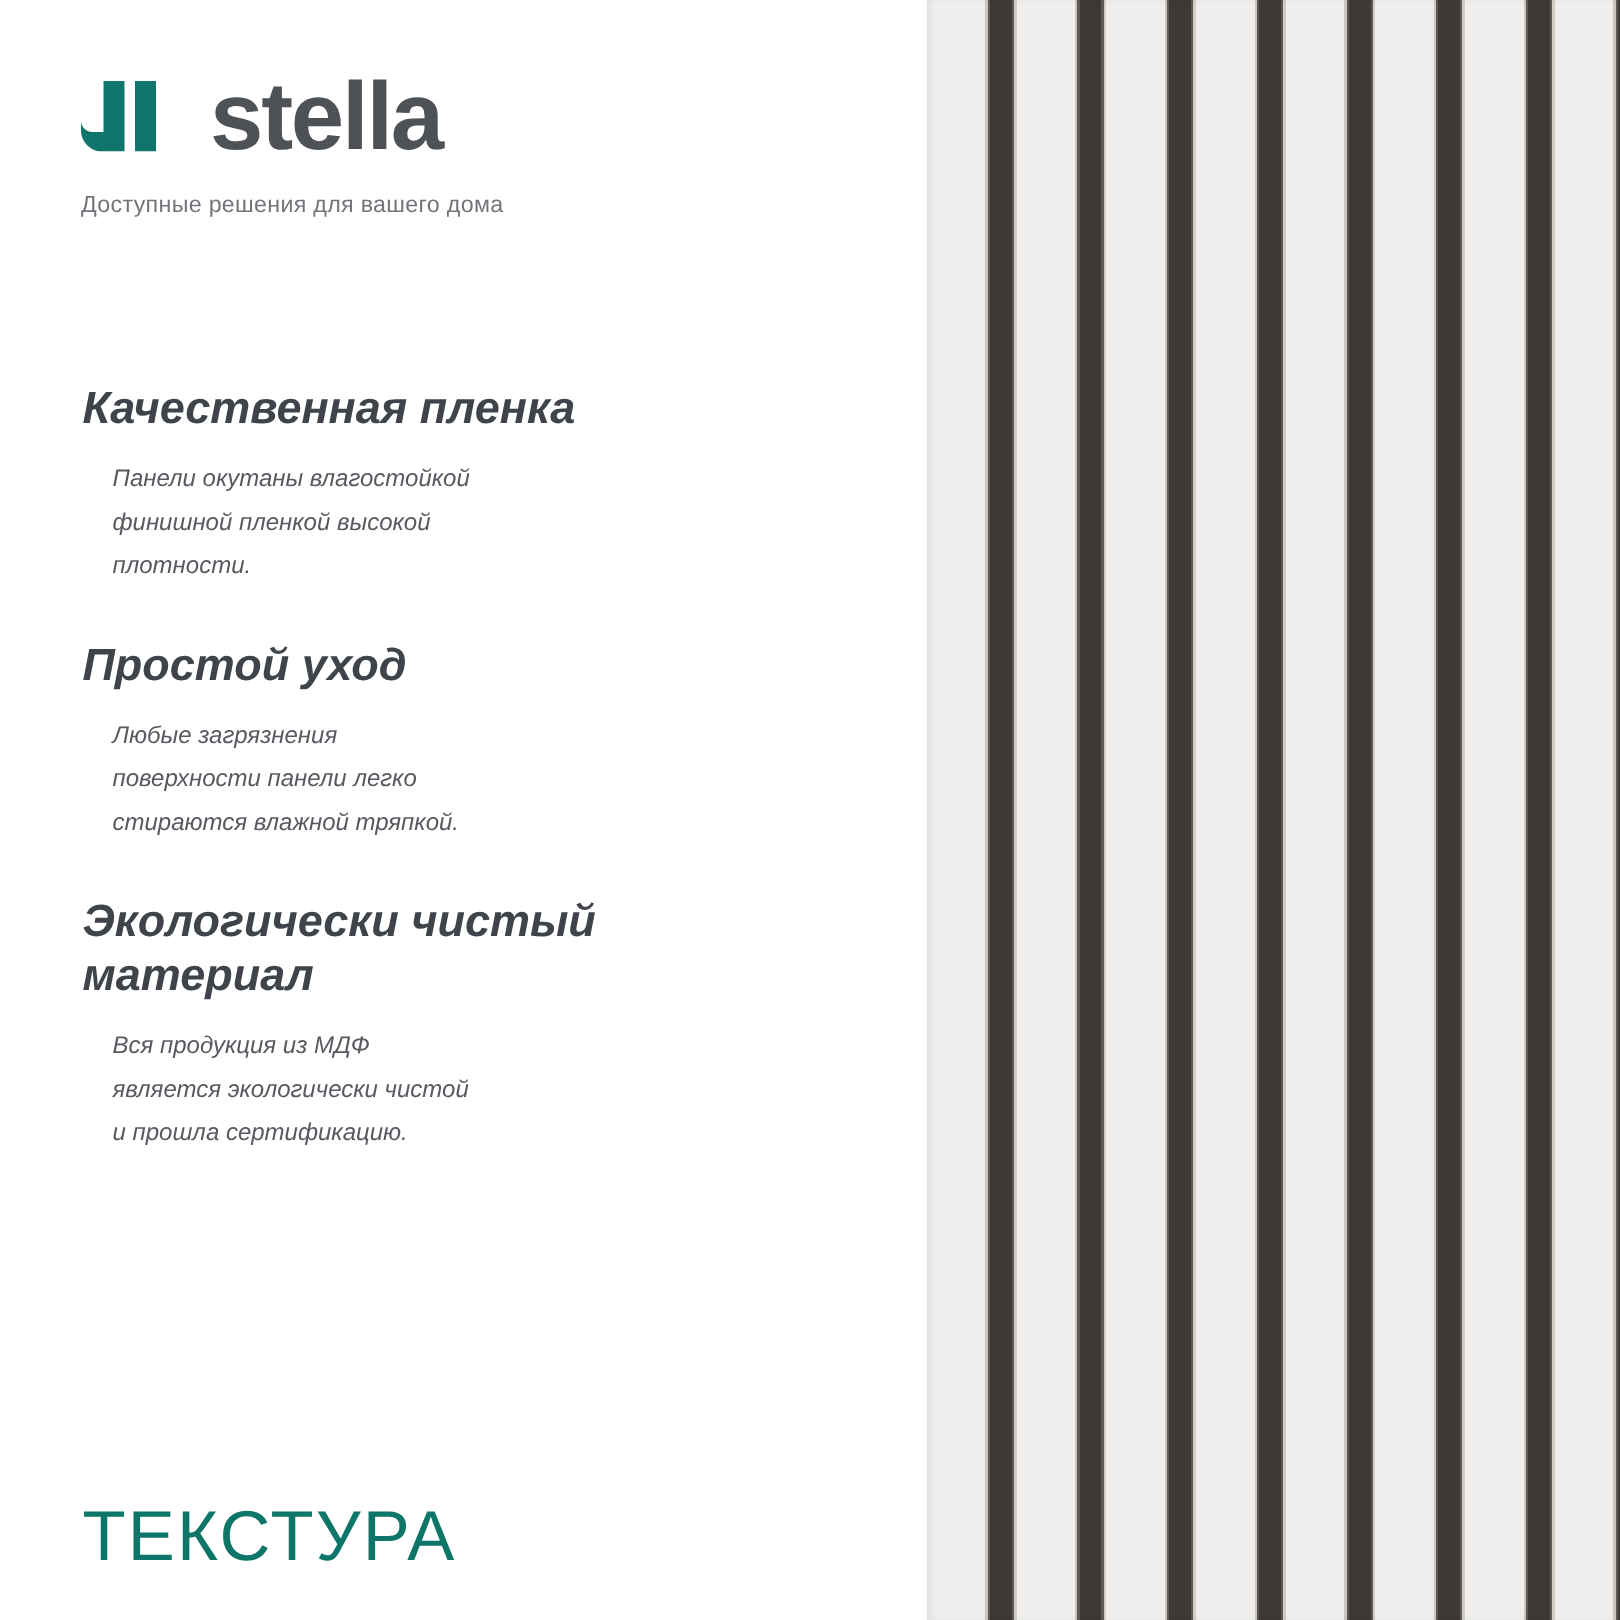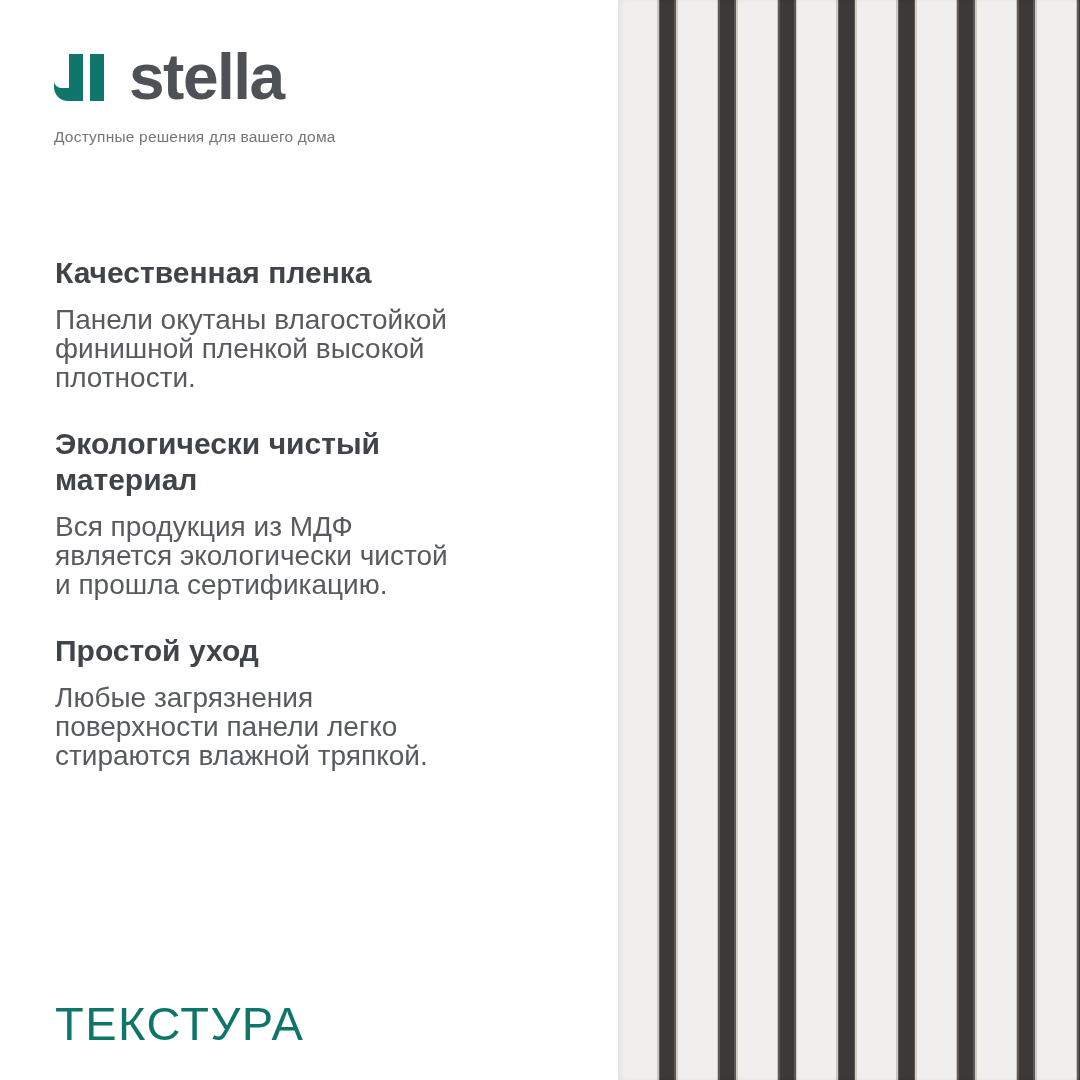--- a/index.html
+++ b/index.html
@@ -18,51 +18,52 @@
   body{font-family:"Liberation Sans","DejaVu Sans",sans-serif;}
   .canvas{
     position:relative;
     width:1080px;height:1080px;
     background:var(--page-bg);
     overflow:hidden;
   }
 
   
   .logo{position:absolute;left:54px;top:54px;}
-  .logo-row{display:flex;align-items:center;height:47px;}
+  .logo-row{display:flex;align-items:center;height:47px;gap:11px;}
   .logo-icon{display:block;width:50px;height:47px;flex:0 0 auto;}
   .wordmark{
     margin-left:25px;
     font-size:64px;line-height:47px;
     font-weight:600;
     letter-spacing:-1.5px;
     color:var(--wordmark);
   }
   .tagline{
     margin-top:26px;
     font-size:15.5px;line-height:19px;
     letter-spacing:.2px;
     color:var(--tagline);
   }
 
   
-  .features{position:absolute;left:55px;top:255px;width:445px;}
+  .features{position:absolute;left:55px;top:255px;width:445px;font-style:italic;}
   .feature + .feature{margin-top:34px;}
   .feature h2{
     font-size:30px;line-height:36px;
     font-weight:600;
     color:var(--heading);
     white-space:pre-line;
     margin:0 0 14px 0;
   }
   .feature p{
-    font-size:28px;line-height:29px;
+    font-size:16px;line-height:29px;
     font-weight:400;
     color:var(--body-text);
     white-space:pre-line;
+    margin-left:20px;
   }
 
   
   .caption{
     position:absolute;left:55px;top:998px;
     font-size:47px;line-height:52px;
     font-weight:400;
     letter-spacing:1.5px;
     color:var(--accent);
   }
@@ -99,31 +100,31 @@
   </header>
 
   <main class="features">
     <section class="feature">
       <h2>Качественная пленка</h2>
       <p>Панели окутаны влагостойкой
 финишной пленкой высокой
 плотности.</p>
     </section>
     <section class="feature">
+      <h2>Простой уход</h2>
+      <p>Любые загрязнения
+поверхности панели легко
+стираются влажной тряпкой.</p>
+    </section>
+    <section class="feature">
       <h2>Экологически чистый
 материал</h2>
       <p>Вся продукция из МДФ
 является экологически чистой
 и прошла сертификацию.</p>
-    </section>
-    <section class="feature">
-      <h2>Простой уход</h2>
-      <p>Любые загрязнения
-поверхности панели легко
-стираются влажной тряпкой.</p>
     </section>
   </main>
 
   <div class="caption">ТЕКСТУРА</div>
 
   <div class="photo" role="img" aria-label="Белые реечные стеновые панели с темными вертикальными планками"></div>
 
 </div>
 
 </body></html>

